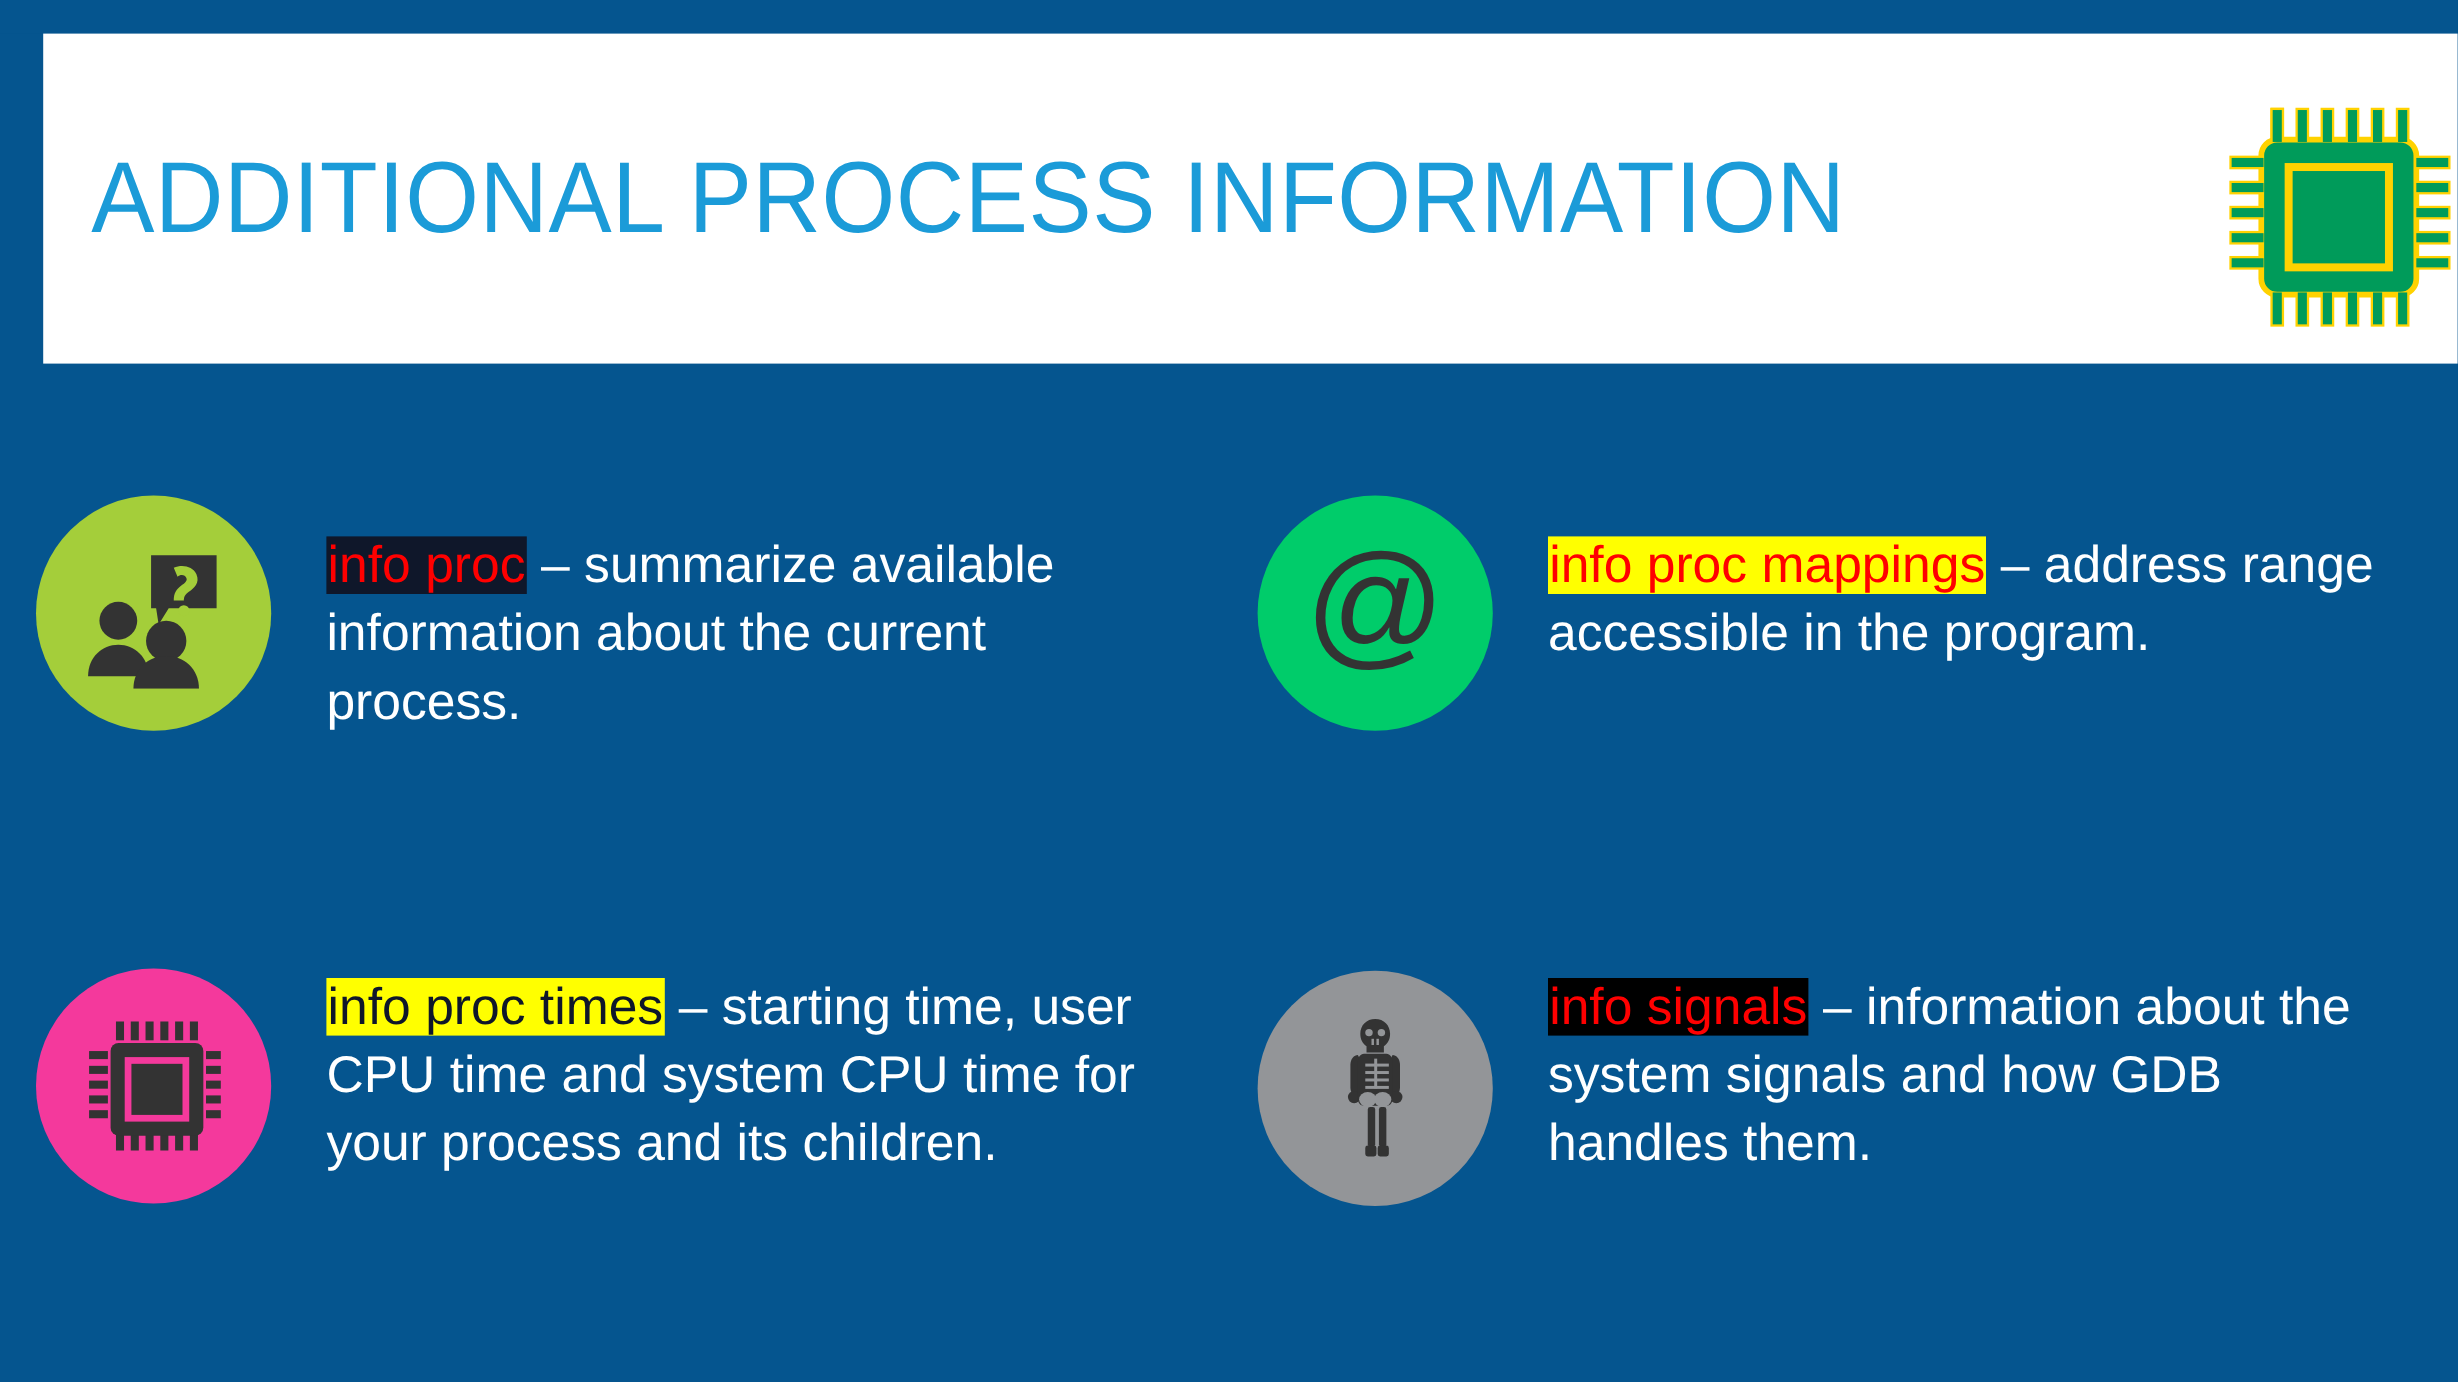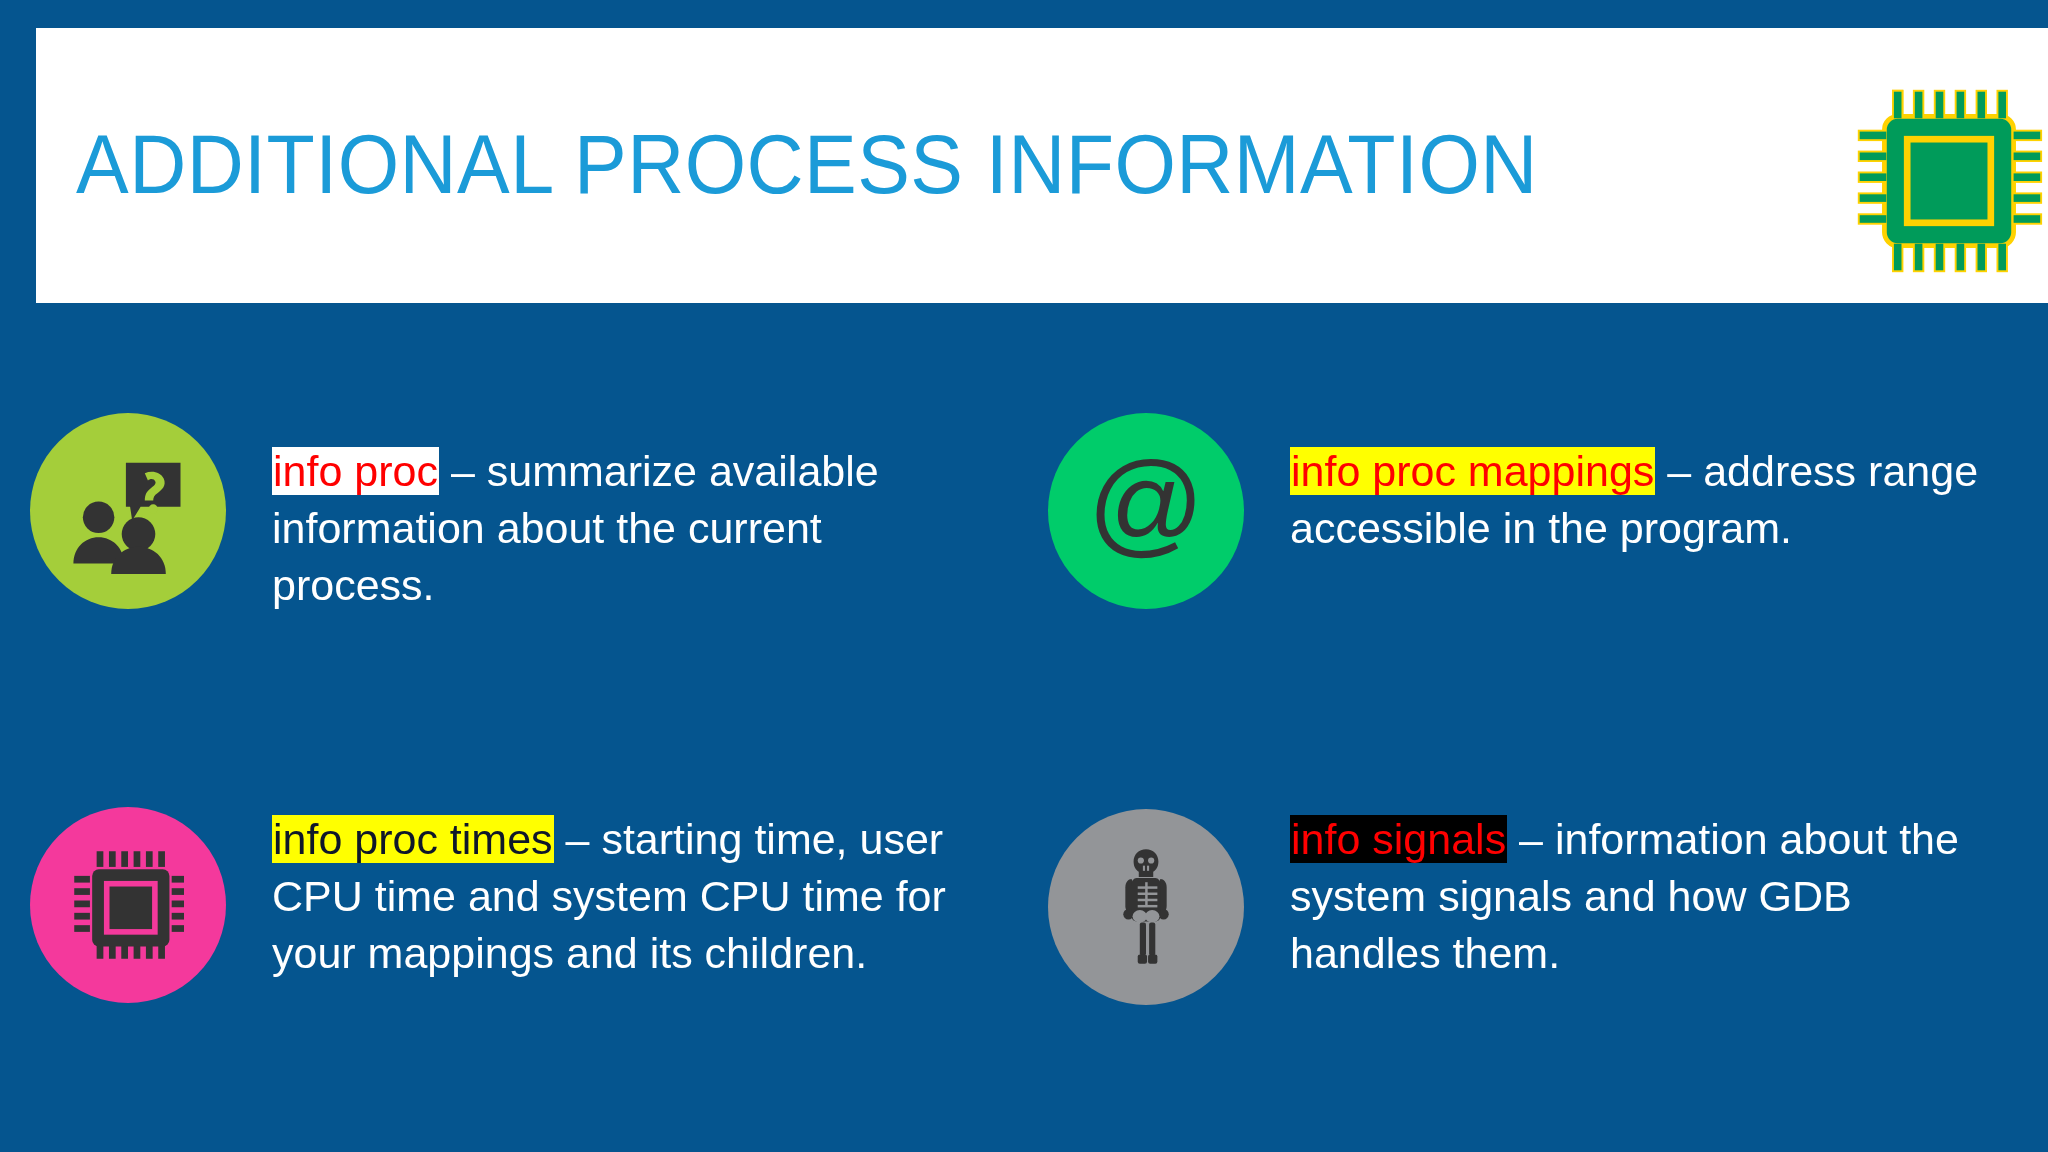--- a/index.html
+++ b/index.html
@@ -149,21 +149,21 @@
                 <path d="M44 120c0-16 12-26 26-26s26 10 26 26z"></path>
               </g>
               <g fill="#a4ce3a">
                 <path d="M76 24c7-3 15-1 18 5 3 7-2 11-6 14-3 2-4 4-4 7h-8c0-6 2-9 6-12 3-2 5-4 4-6-1-3-5-3-7-1z"></path>
                 <circle cx="84" cy="58" r="4.4"></circle>
               </g>
             </svg>
           </span>
         </div>
         <div class="btext">
-          <span class="cmd" style="background: #ffffff; color: rgb(255, 0, 0);">info proc</span><span> – </span><span>summarize available information about the current process.</span>
+          <span class="cmd" style="background: #0f172a; color: rgb(255, 0, 0);">info proc</span><span> – </span><span>summarize available information about the current process.</span>
         </div>
       </div>
     </div>
 
     <div class="cell c1">
       <div class="bullet">
         <div class="circle" id="circle1" style="background: rgb(0, 204, 106);">
           <span>
             <svg viewBox="0 0 100 100" width="120" height="120" aria-hidden="true">
               <text x="50" y="76" text-anchor="middle" font-family="Liberation Sans, sans-serif" font-size="96" fill="#333333">@</text>
@@ -204,21 +204,21 @@
                 <rect x="89" y="46" width="14" height="6"></rect>
                 <rect x="89" y="57" width="14" height="6"></rect>
                 <rect x="89" y="68" width="14" height="6"></rect>
                 <rect x="18" y="18" width="69" height="69" rx="6"></rect>
               </g>
               <rect x="31" y="31" width="43" height="43" fill="none" stroke="#f4399c" stroke-width="5"></rect>
             </svg>
           </span>
         </div>
         <div class="btext">
-          <span class="cmd" style="background: rgb(255, 255, 0); color: #0f172a;">info proc times</span><span> – </span><span>starting time, user CPU time and system CPU time for your mappings and its children.</span>
+          <span class="cmd" style="background: rgb(255, 255, 0); color: #0f172a;">info proc times</span><span> – </span><span>starting time, user CPU time and system CPU time for your process and its children.</span>
         </div>
       </div>
     </div>
 
     <div class="cell c3">
       <div class="bullet">
         <div class="circle" id="circle3" style="background: rgb(147, 149, 152);">
           <span>
             <svg viewBox="0 0 60 120" width="62" height="124" aria-hidden="true">
               <g fill="#333333">

